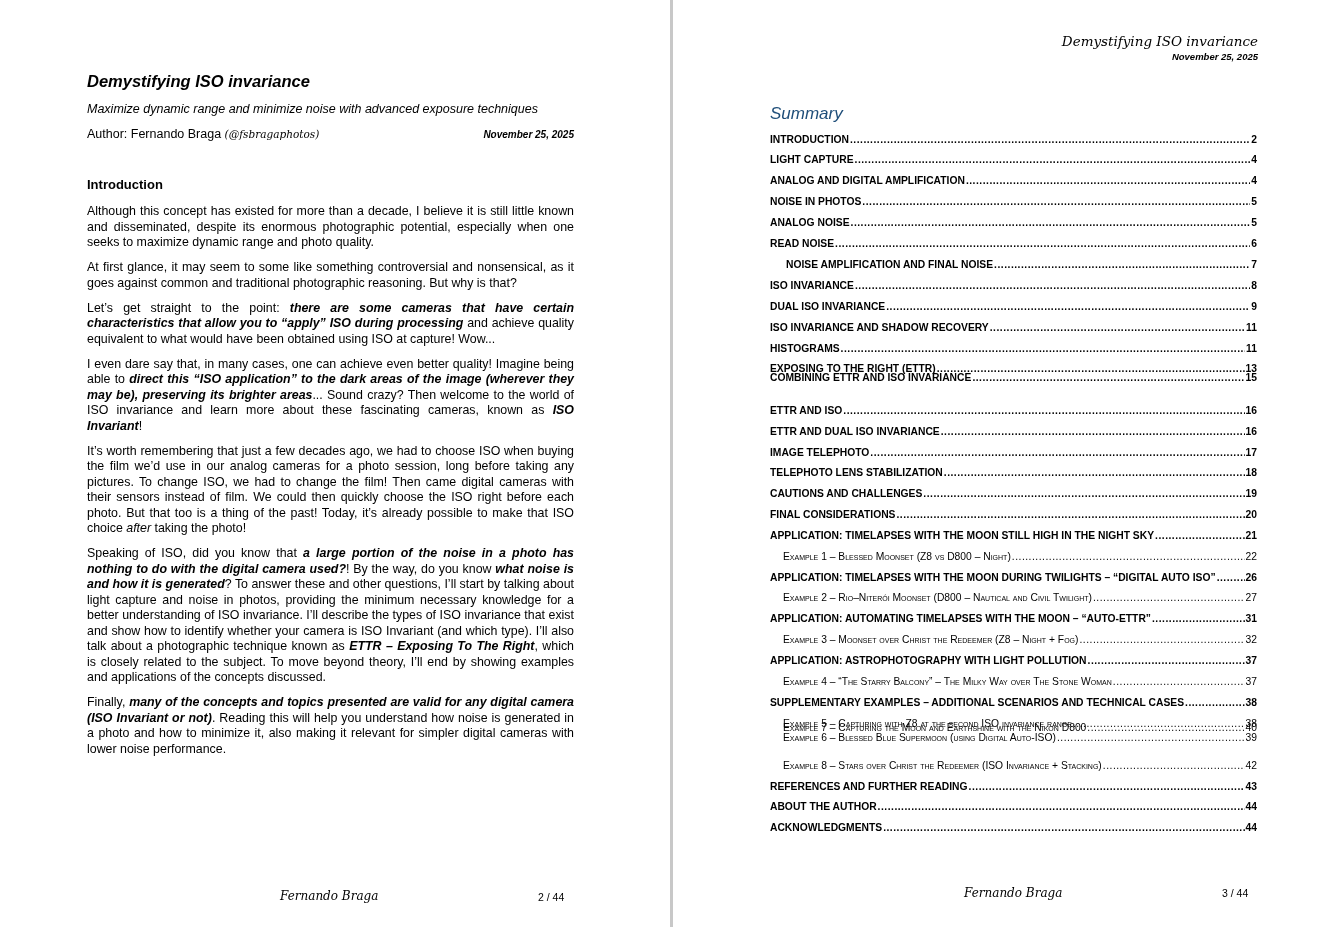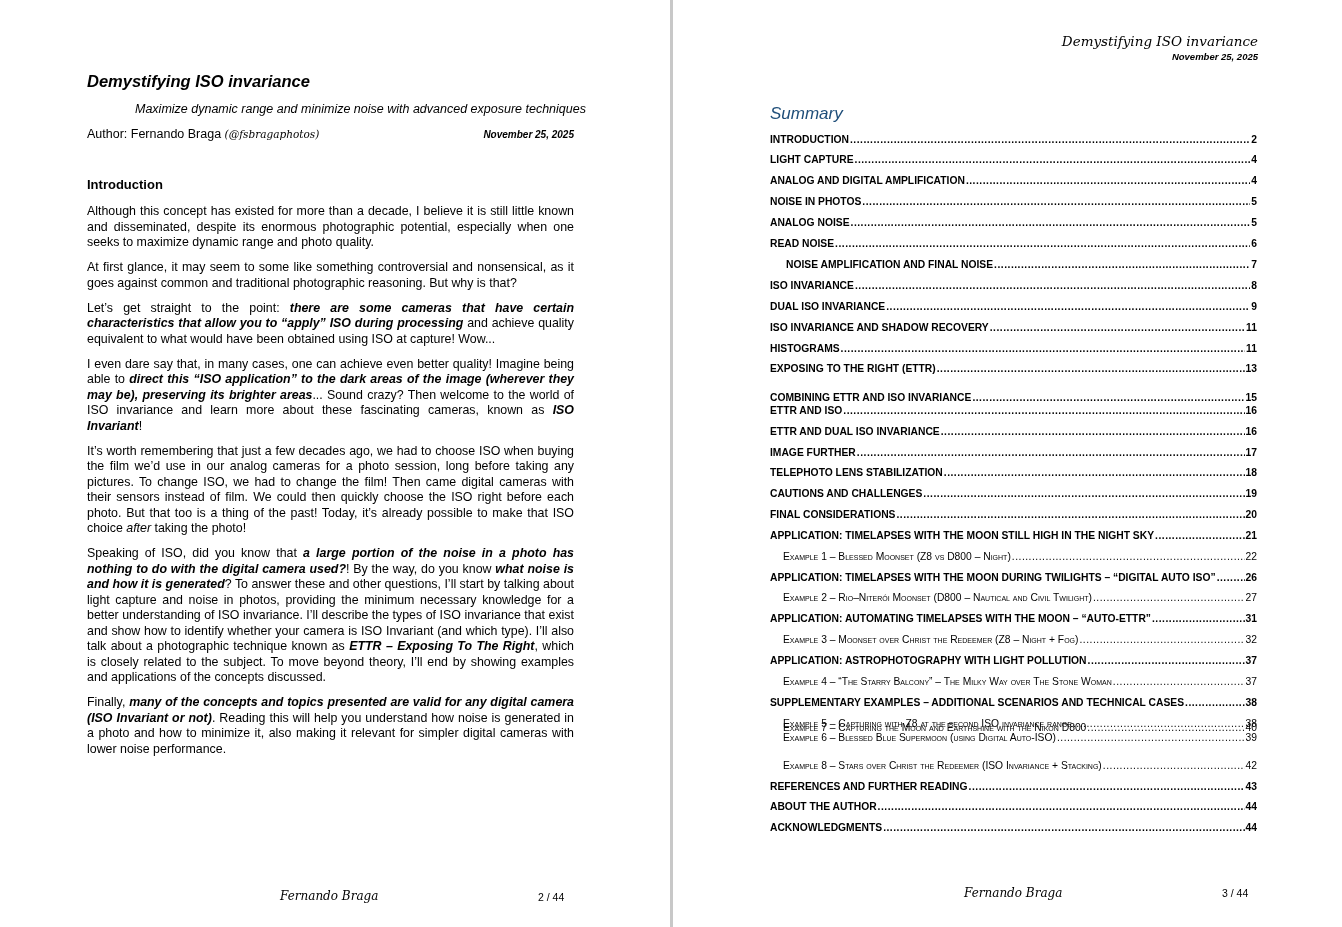--- a/index.html
+++ b/index.html
@@ -7,21 +7,21 @@
     width:1342px; height:927px; background:#ffffff; position:relative; overflow:hidden;
     font-family:"Liberation Sans", sans-serif; color:#000;
   }
   .page { position:absolute; top:0; height:927px; background:#fff; }
   #page-left { left:0; width:670px; }
   #page-right { left:673px; width:669px; }
   .divider { position:absolute; left:670px; top:0; width:3px; height:927px; background:#c8c8c8; }
 
   
   .doc-title { position:absolute; left:87px; top:72px; font-size:16.5px; font-weight:bold; font-style:italic; }
-  .doc-subtitle { position:absolute; left:87px; top:102px; font-size:12.5px; font-style:italic;margin-left:48px; }
+  .doc-subtitle { position:absolute; left:87px; top:102px; font-size:12.5px; font-style:italic; }
   .author-line { position:absolute; left:87px; top:127px; width:487px; font-size:12.5px; }
   .author-line .handle { font-family:"DejaVu Serif", serif; font-style:italic; font-size:10.5px; }
   .author-line .date { position:absolute; right:0; top:2px; font-size:10px; font-weight:bold; font-style:italic; }
   .section-heading { position:absolute; left:87px; top:177px; font-size:13px; font-weight:bold; }
   .body-text { position:absolute; left:87px; top:204px; width:487px; font-size:12.4px; line-height:15.5px; }
   .body-text p { margin:0 0 9.5px 0; text-align:justify; }
   .footer-name { position:absolute; font-family:"DejaVu Serif", serif; font-style:italic; font-size:12px; }
   .footer-page { position:absolute; font-size:10.5px; }
 
   
@@ -120,37 +120,37 @@
       <div class="toc-row" style="position: absolute; top: 209px; left: 0px; right: 0px; text-align: right;">
         <span class="lbl">HISTOGRAMS</span>
         <span class="leader"></span>
         <span class="pg">11</span>
       </div>
       <div class="toc-row" style="position: absolute; top: 229px; left: 0px; right: 0px;">
         <span class="lbl">EXPOSING TO THE RIGHT (ETTR)</span>
         <span class="leader"></span>
         <span class="pg">13</span>
       </div>
-      <div class="toc-row" style="position: absolute; top: 258px; left: 0px; right: 0px;">
+      <div class="toc-row" style="position: absolute; top: 238px; left: 0px; right: 0px;">
         <span class="lbl">COMBINING ETTR AND ISO INVARIANCE</span>
         <span class="leader"></span>
         <span class="pg">15</span>
       </div>
       <div class="toc-row" style="position: absolute; top: 271px; left: 0px; right: 0px;">
         <span class="lbl">ETTR AND ISO</span>
         <span class="leader"></span>
         <span class="pg">16</span>
       </div>
       <div class="toc-row" style="position: absolute; top: 292px; left: 0px; right: 0px;">
         <span class="lbl">ETTR AND DUAL ISO INVARIANCE</span>
         <span class="leader"></span>
         <span class="pg">16</span>
       </div>
       <div class="toc-row" style="position: absolute; top: 313px; left: 0px; right: 0px;">
-        <span class="lbl">IMAGE FURTHER</span>
+        <span class="lbl">IMAGE TELEPHOTO</span>
         <span class="leader"></span>
         <span class="pg">17</span>
       </div>
       <div class="toc-row" style="position: absolute; top: 333px; left: 0px; right: 0px;">
         <span class="lbl">TELEPHOTO LENS STABILIZATION</span>
         <span class="leader"></span>
         <span class="pg">18</span>
       </div>
       <div class="toc-row" style="position: absolute; top: 354px; left: 0px; right: 0px;">
         <span class="lbl">CAUTIONS AND CHALLENGES</span>

